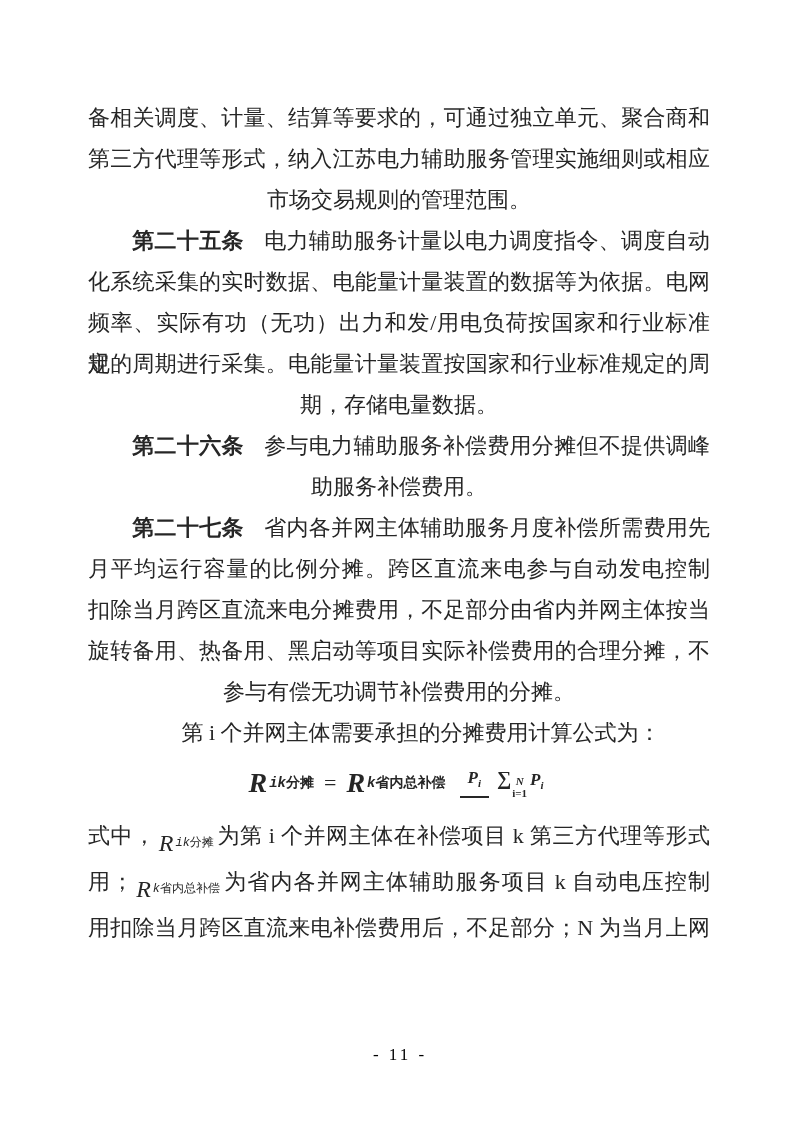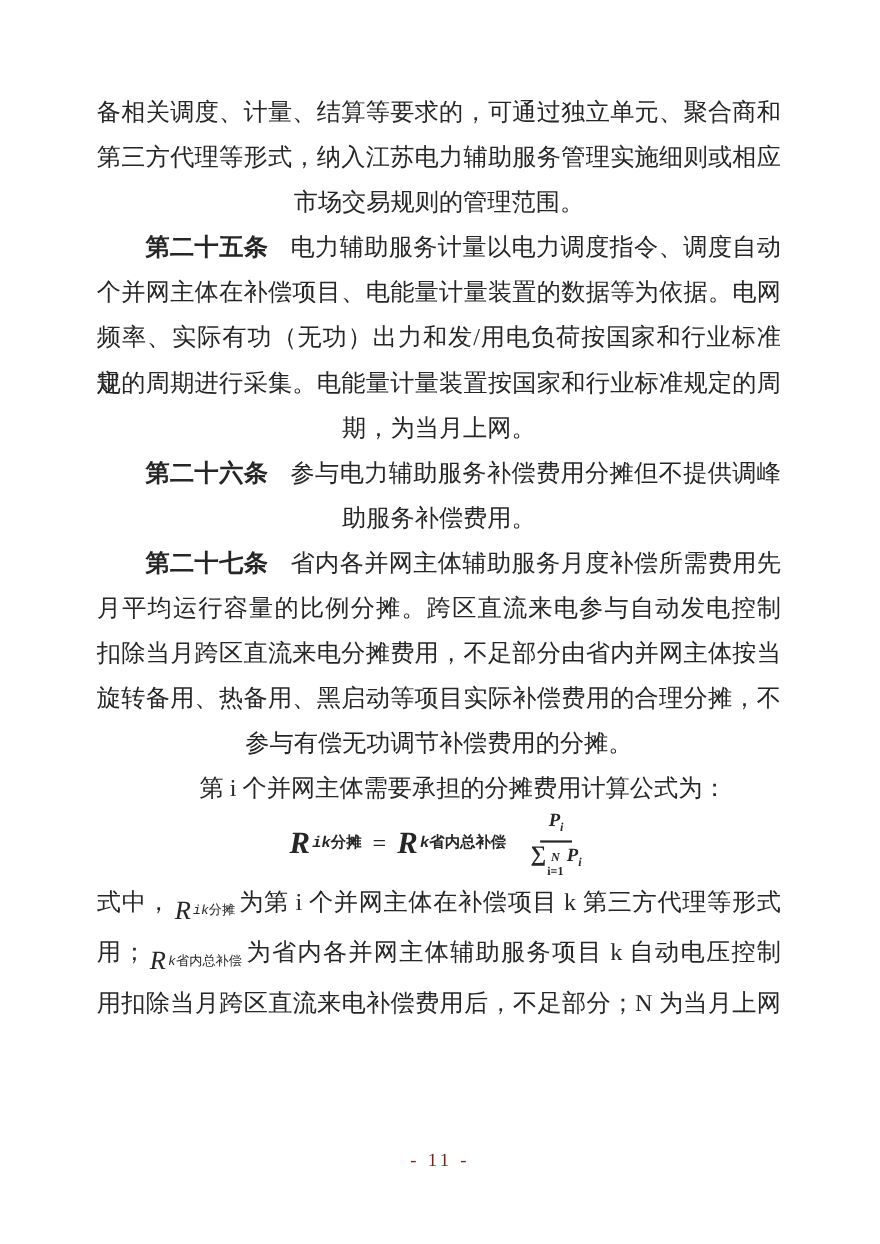--- a/index.html
+++ b/index.html
@@ -10,21 +10,21 @@
     color:#262626;
     overflow:hidden;
     position:relative;
   }
   .page{
     position:absolute;inset:0;
     background:#ffffff;
   }
   .content{
     position:absolute;
-    left:88px;top:81px;
+    left:88px;top:97px;
     width:622px;
   }
   .line{
     font-size:22px;
     line-height:41px;
     height:41px;
     white-space:normal;
     text-align:center;
     overflow:visible;
   }
@@ -72,21 +72,20 @@
     justify-content:center;
     font-size:22px;
   }
   .formula .mstack{ vertical-align:middle; margin:0 2px; }
   .formula .mbase{ font-size:28px; line-height:28px; font-weight:600;}
   .formula .msup,.formula .msub{ font-size:14px; line-height:16px; font-weight:600;}
   .formula .msub{ font-style:normal; font-weight:700;}
   .meq{ margin:0 8px; font-size:22px; }
   .mfrac{
     display:inline-flex;
-    flex-direction:column;
     align-items:center;
     margin-left:12px;
     vertical-align:middle;
   }
   .mnum,.mden{
     display:block;
     font-size:17px;
     line-height:20px;
     padding:0 8px;
     text-align:center;
@@ -100,38 +99,38 @@
   .msum{ font-size:20px; font-weight:700; font-style:normal; }
   .msumss{ display:inline-flex; flex-direction:column; margin:0 3px 0 1px; }
   .msumss .msup,.msumss .msub{ font-size:11px; line-height:12px; font-weight:600;}
   .msumss .msub{ }
   .footer{
     position:absolute;
     left:0;right:0;
     top:1045px;
     text-align:center;
     font-size:17px;
-    color:#7f1d1d;
+    color:#000000;
     letter-spacing:3px;
   }
 </style>
 </head>
 <body>
 
 <div class="page">
   <div class="content">
     <div id="blk-top">
         <div class="line j"><span>备相关调度、计量、结算等要求的，可通过独立单元、聚合商和</span></div>
         <div class="line j"><span>第三方代理等形式，纳入江苏电力辅助服务管理实施细则或相应</span></div>
         <div class="line"><span>市场交易规则的管理范围。</span></div>
         <div class="line j ind"><span class="indsp"></span><span class="b">第二十五条</span><span class="sp"></span><span>电力辅助服务计量以电力调度指令、调度自动</span></div>
-        <div class="line j"><span>个并网主体在补偿项目、电能量计量装置的数据等为依据。电网</span></div>
+        <div class="line j"><span>化系统采集的实时数据、电能量计量装置的数据等为依据。电网</span></div>
         <div class="line j"><span>频率、实际有功（无功）出力和发/用电负荷按国家和行业标准规</span></div>
         <div class="line j"><span>定的周期进行采集。电能量计量装置按国家和行业标准规定的周</span></div>
-        <div class="line"><span>期，为当月上网。</span></div>
+        <div class="line"><span>期，存储电量数据。</span></div>
         <div class="line j ind"><span class="indsp"></span><span class="b">第二十六条</span><span class="sp"></span><span>参与电力辅助服务补偿费用分摊但不提供调峰</span></div>
         <div class="line"><span>助服务补偿费用。</span></div>
         <div class="line j ind"><span class="indsp"></span><span class="b">第二十七条</span><span class="sp"></span><span>省内各并网主体辅助服务月度补偿所需费用先</span></div>
         <div class="line j"><span>月平均运行容量的比例分摊。跨区直流来电参与自动发电控制</span></div>
         <div class="line j"><span>扣除当月跨区直流来电分摊费用，不足部分由省内并网主体按当</span></div>
         <div class="line j"><span>旋转备用、热备用、黑启动等项目实际补偿费用的合理分摊，不</span></div>
         <div class="line"><span>参与有偿无功调节补偿费用的分摊。</span></div>
         <div class="line ind"><span>第 i 个并网主体需要承担的分摊费用计算公式为：</span></div>
       </div>
 

